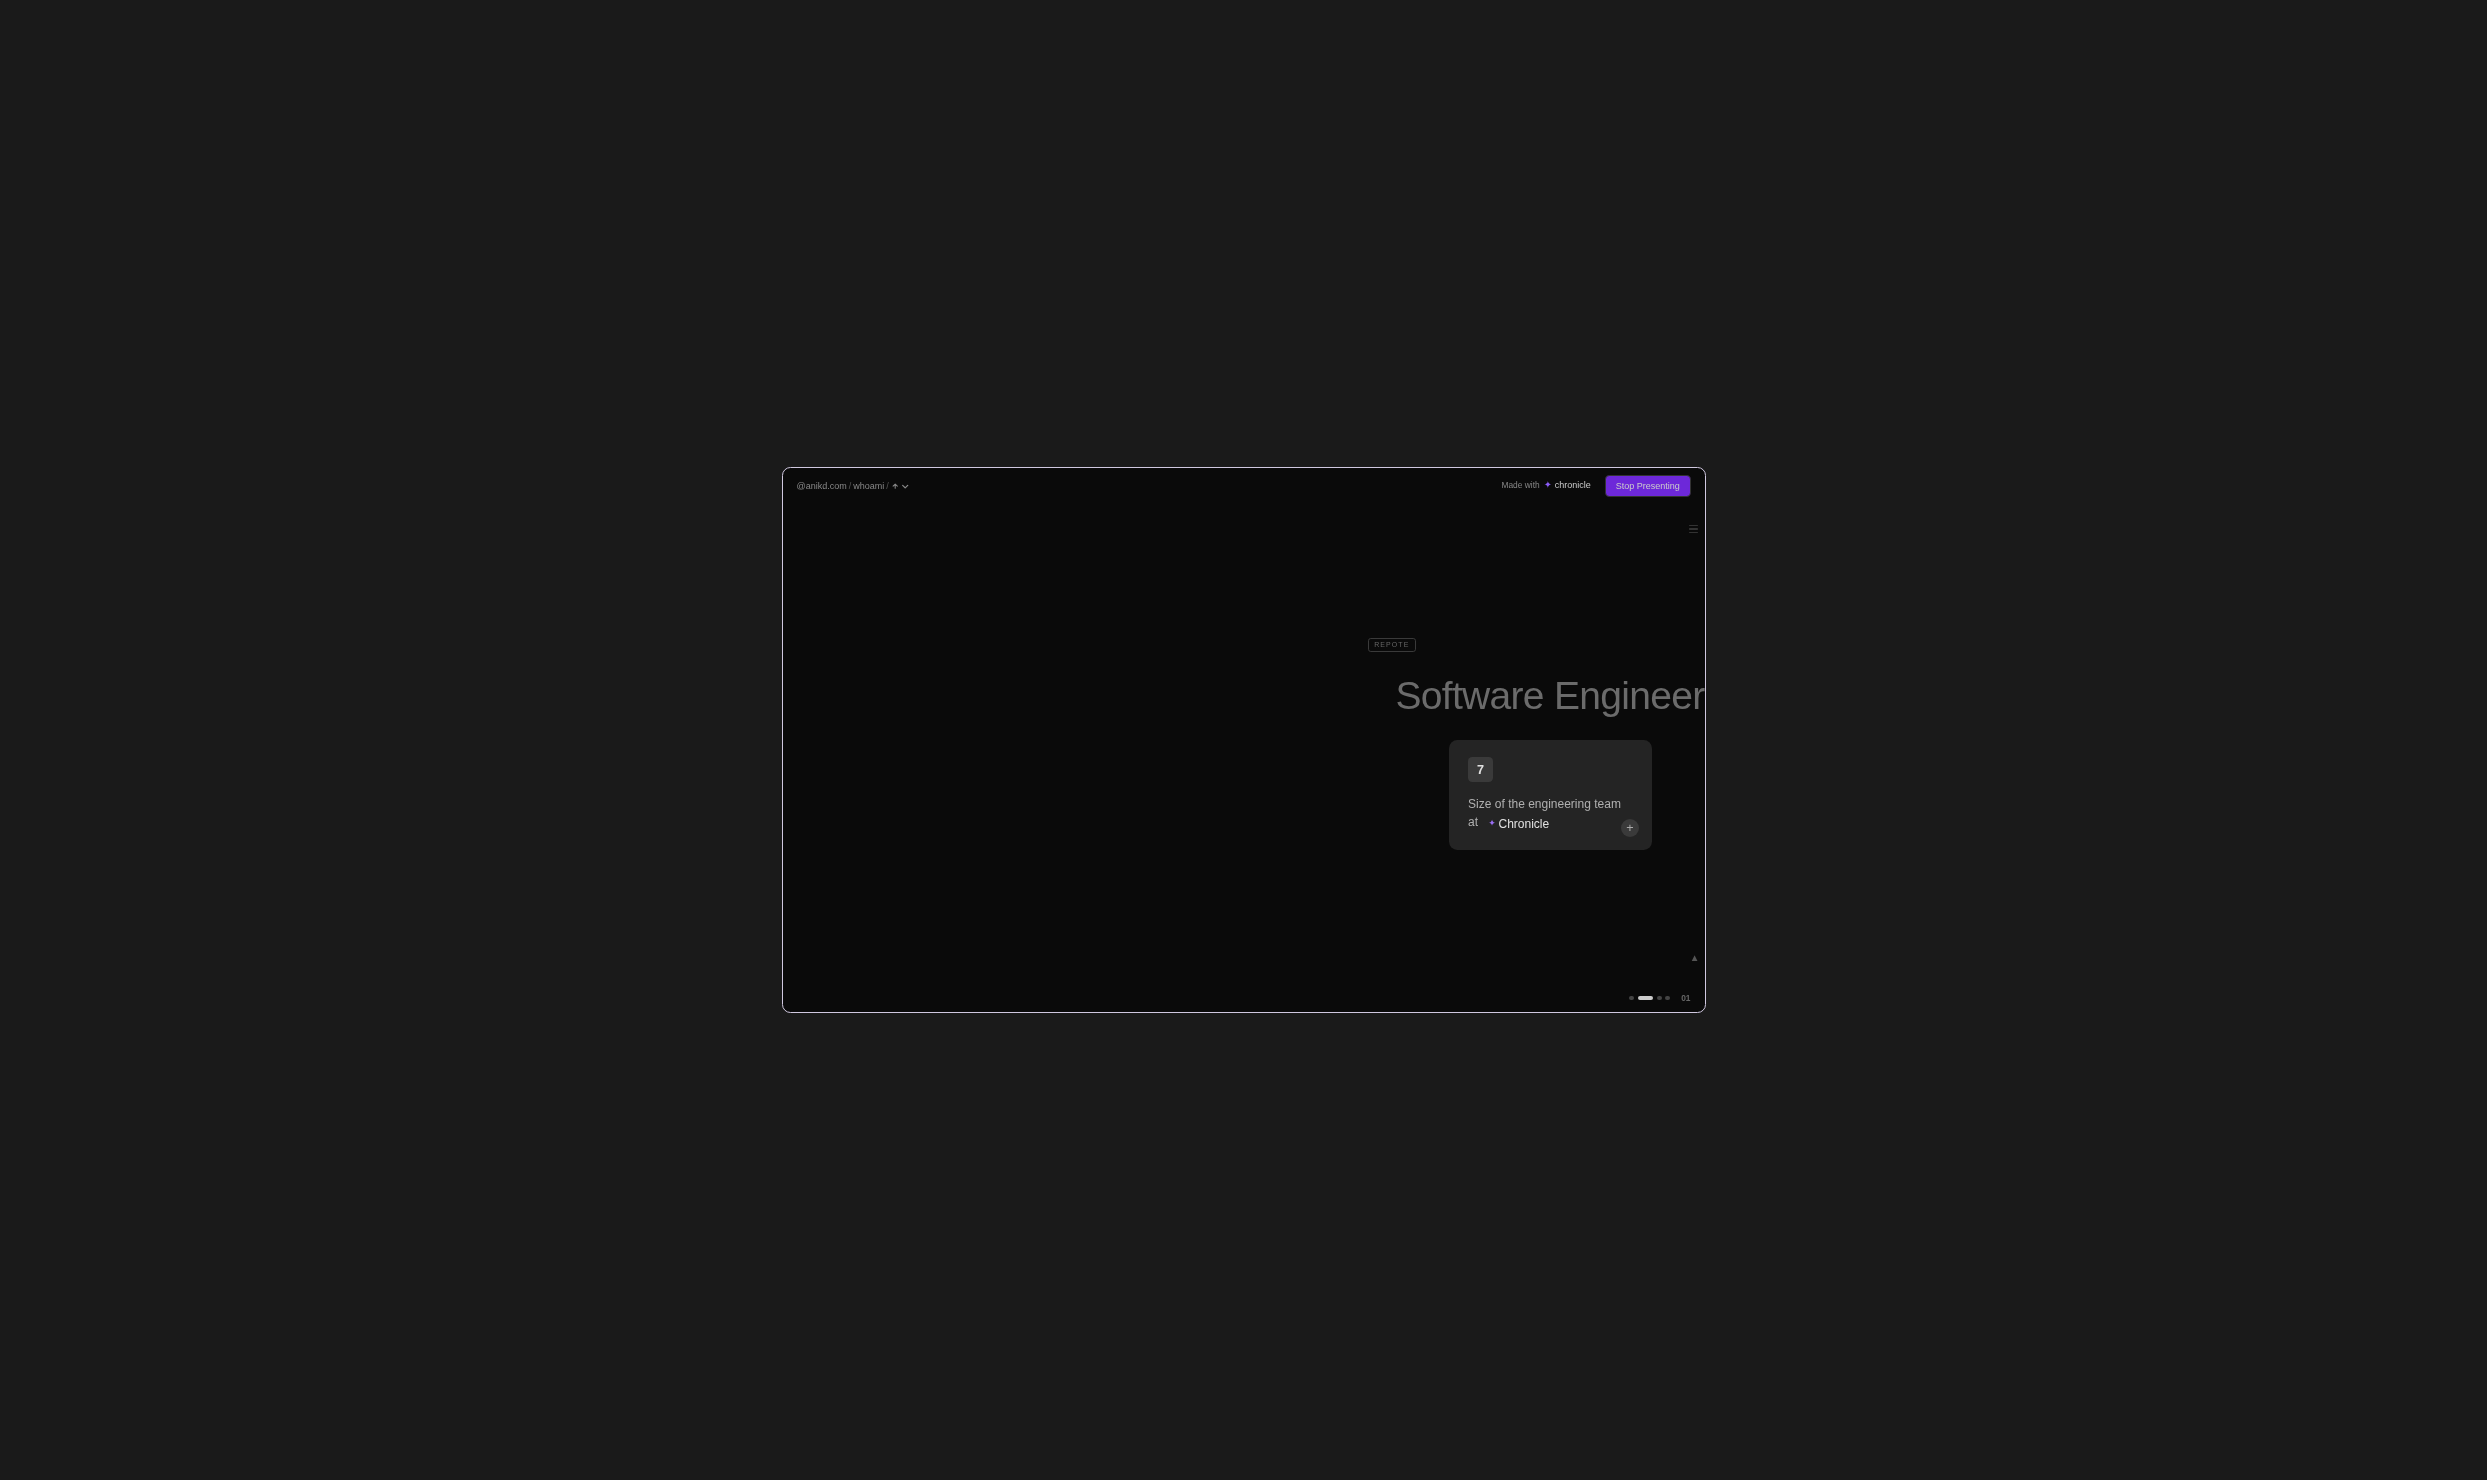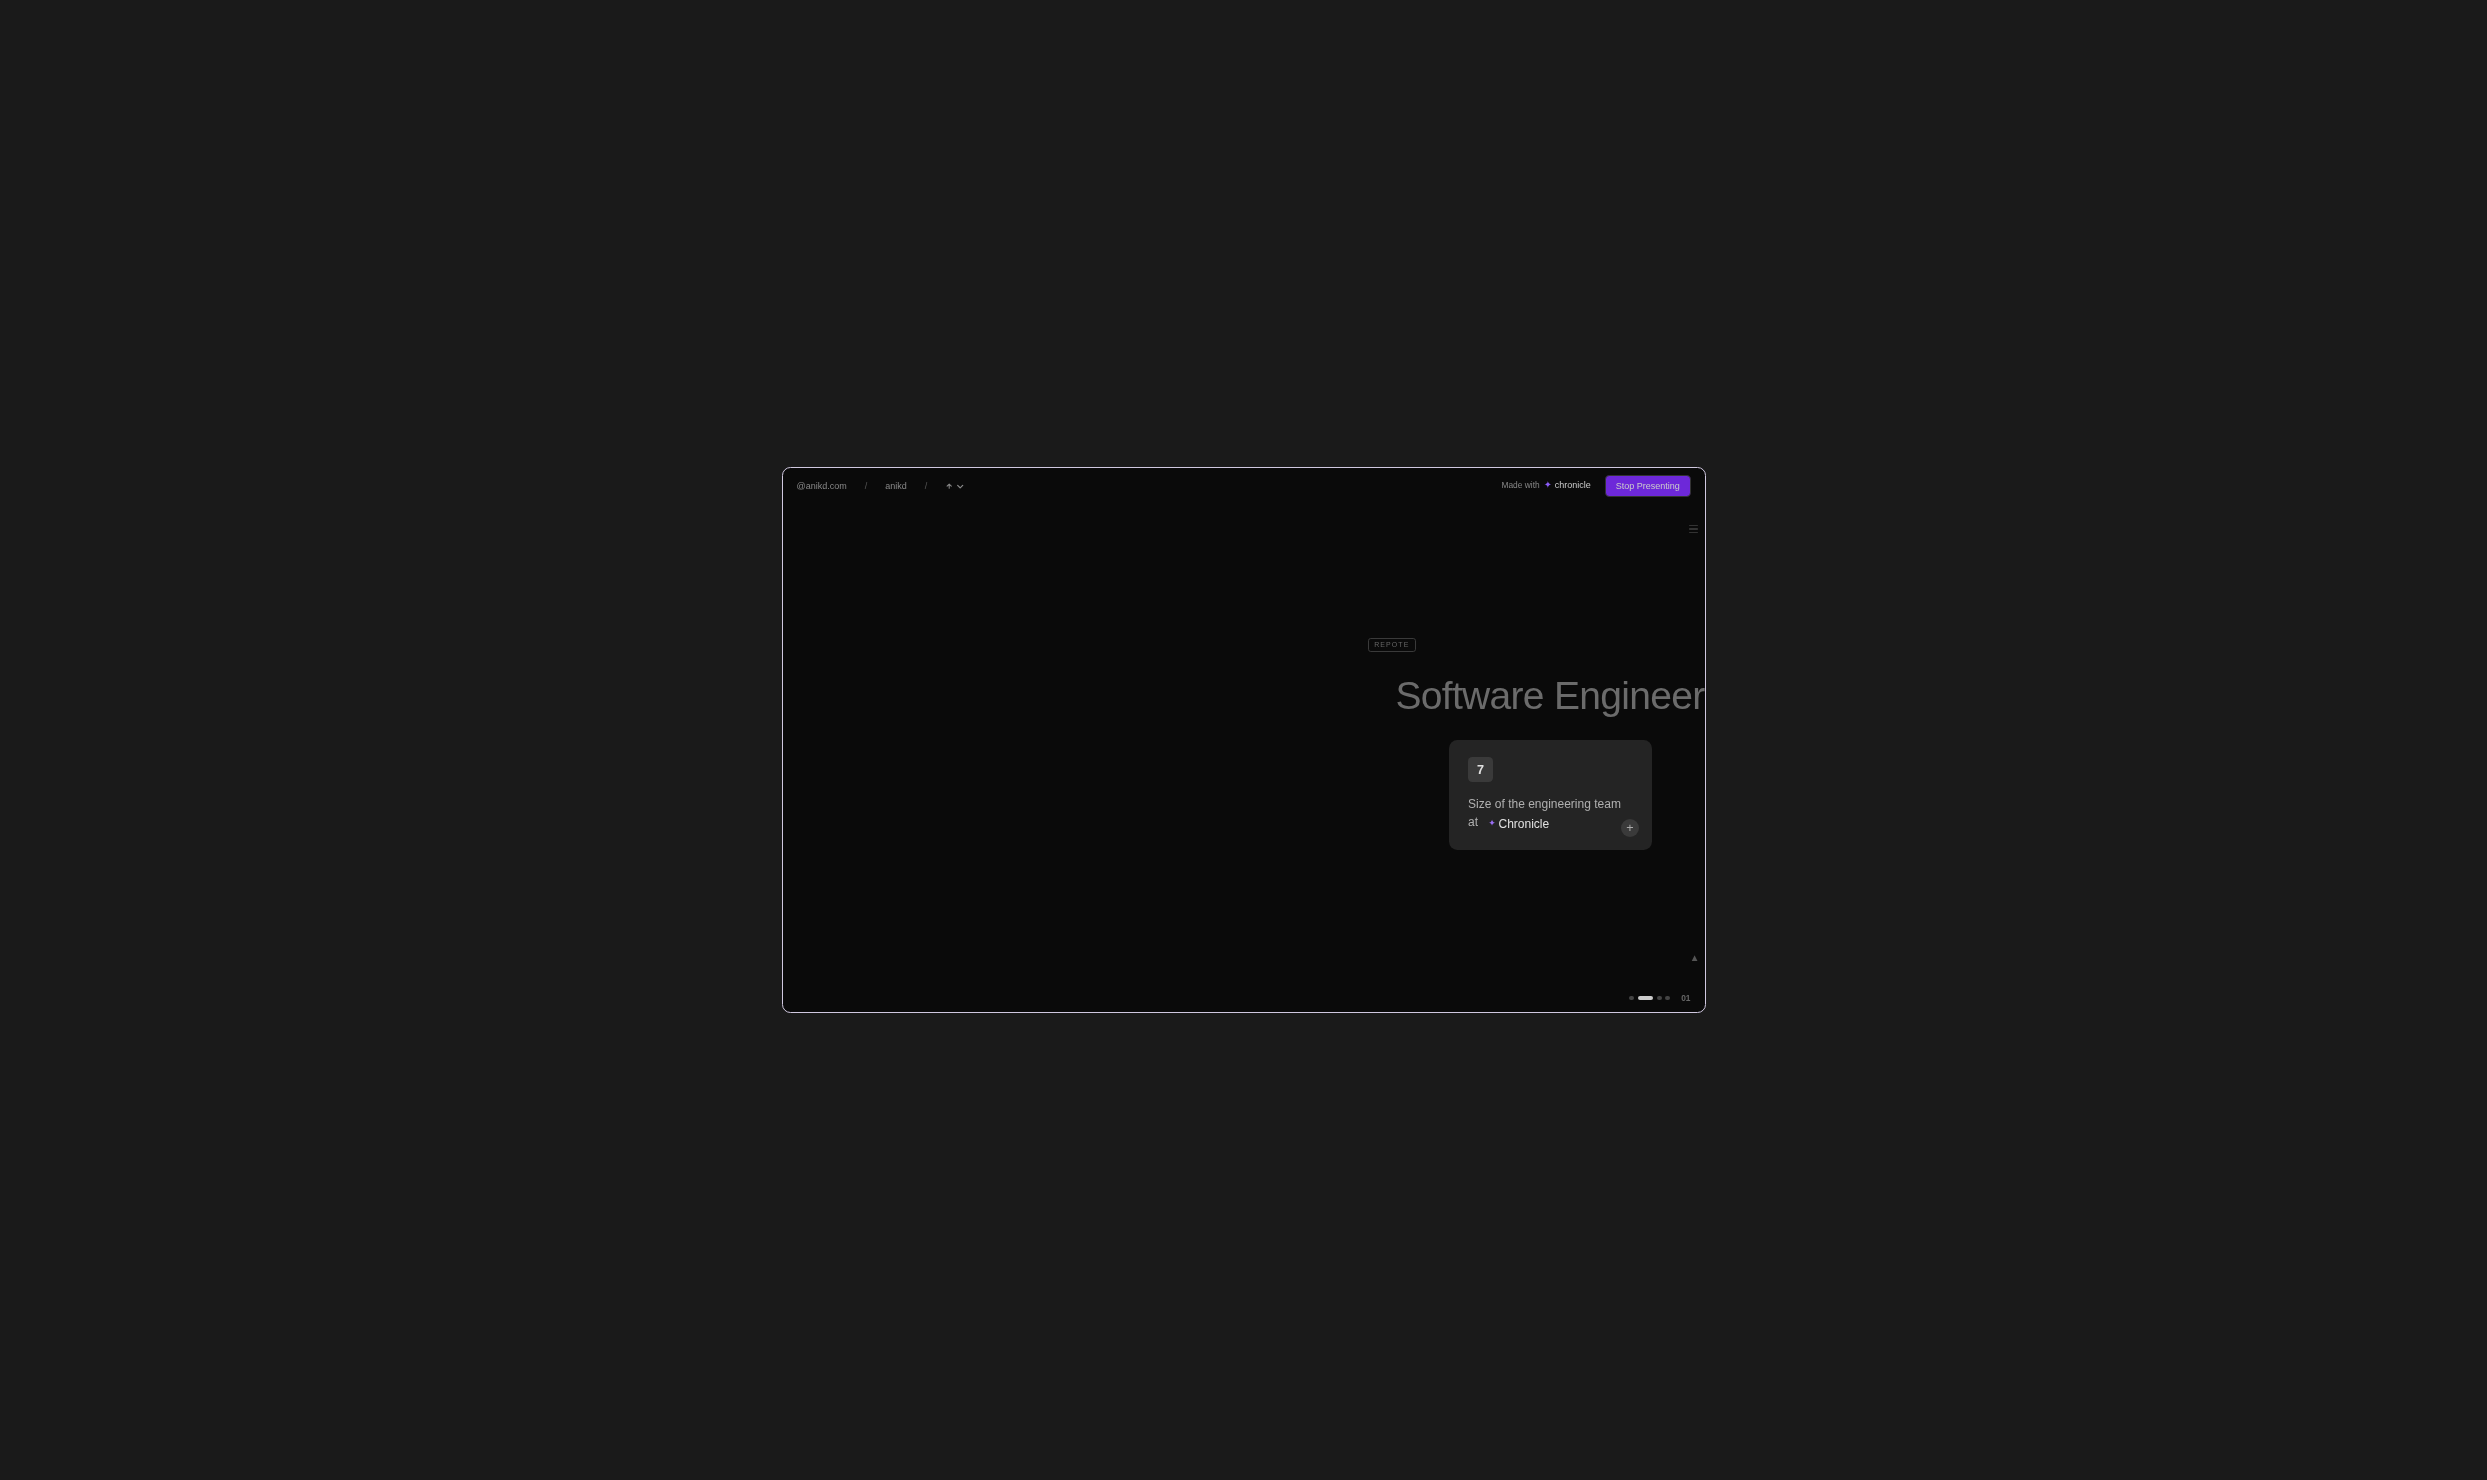--- a/index.html
+++ b/index.html
@@ -37,21 +37,21 @@
       display: flex;
       align-items: center;
       justify-content: space-between;
       padding: 0 14px;
       z-index: 10;
     }
 
     .breadcrumb {
       display: flex;
       align-items: center;
-      gap: 18px;
+      gap: 2px;
       color: #888;
       font-size: 9px;
     }
 
     .breadcrumb-sep {
       color: #555;
     }
 
     .breadcrumb-up {
       display: flex;
@@ -286,21 +286,21 @@
   </style>
 </head>
 <body>
 
 <div class="outer-frame">
 
   <div class="top-bar">
     <div class="breadcrumb">
       <span>@anikd.com</span>
       <span class="breadcrumb-sep">/</span>
-      <span>anikd</span>
+      <span>whoami</span>
       <span class="breadcrumb-sep">/</span>
       <span class="breadcrumb-up">
         <svg viewBox="0 0 12 12" fill="none" xmlns="http://www.w3.org/2000/svg">
           <path d="M6 9V3M6 3L3 6M6 3L9 6" stroke="#888" stroke-width="1.5" stroke-linecap="round" stroke-linejoin="round"></path>
         </svg>
         <svg viewBox="0 0 10 10" fill="none" xmlns="http://www.w3.org/2000/svg" width="7" height="7">
           <path d="M2 4L5 7L8 4" stroke="#888" stroke-width="1.5" stroke-linecap="round" stroke-linejoin="round"></path>
         </svg>
       </span>
     </div>

